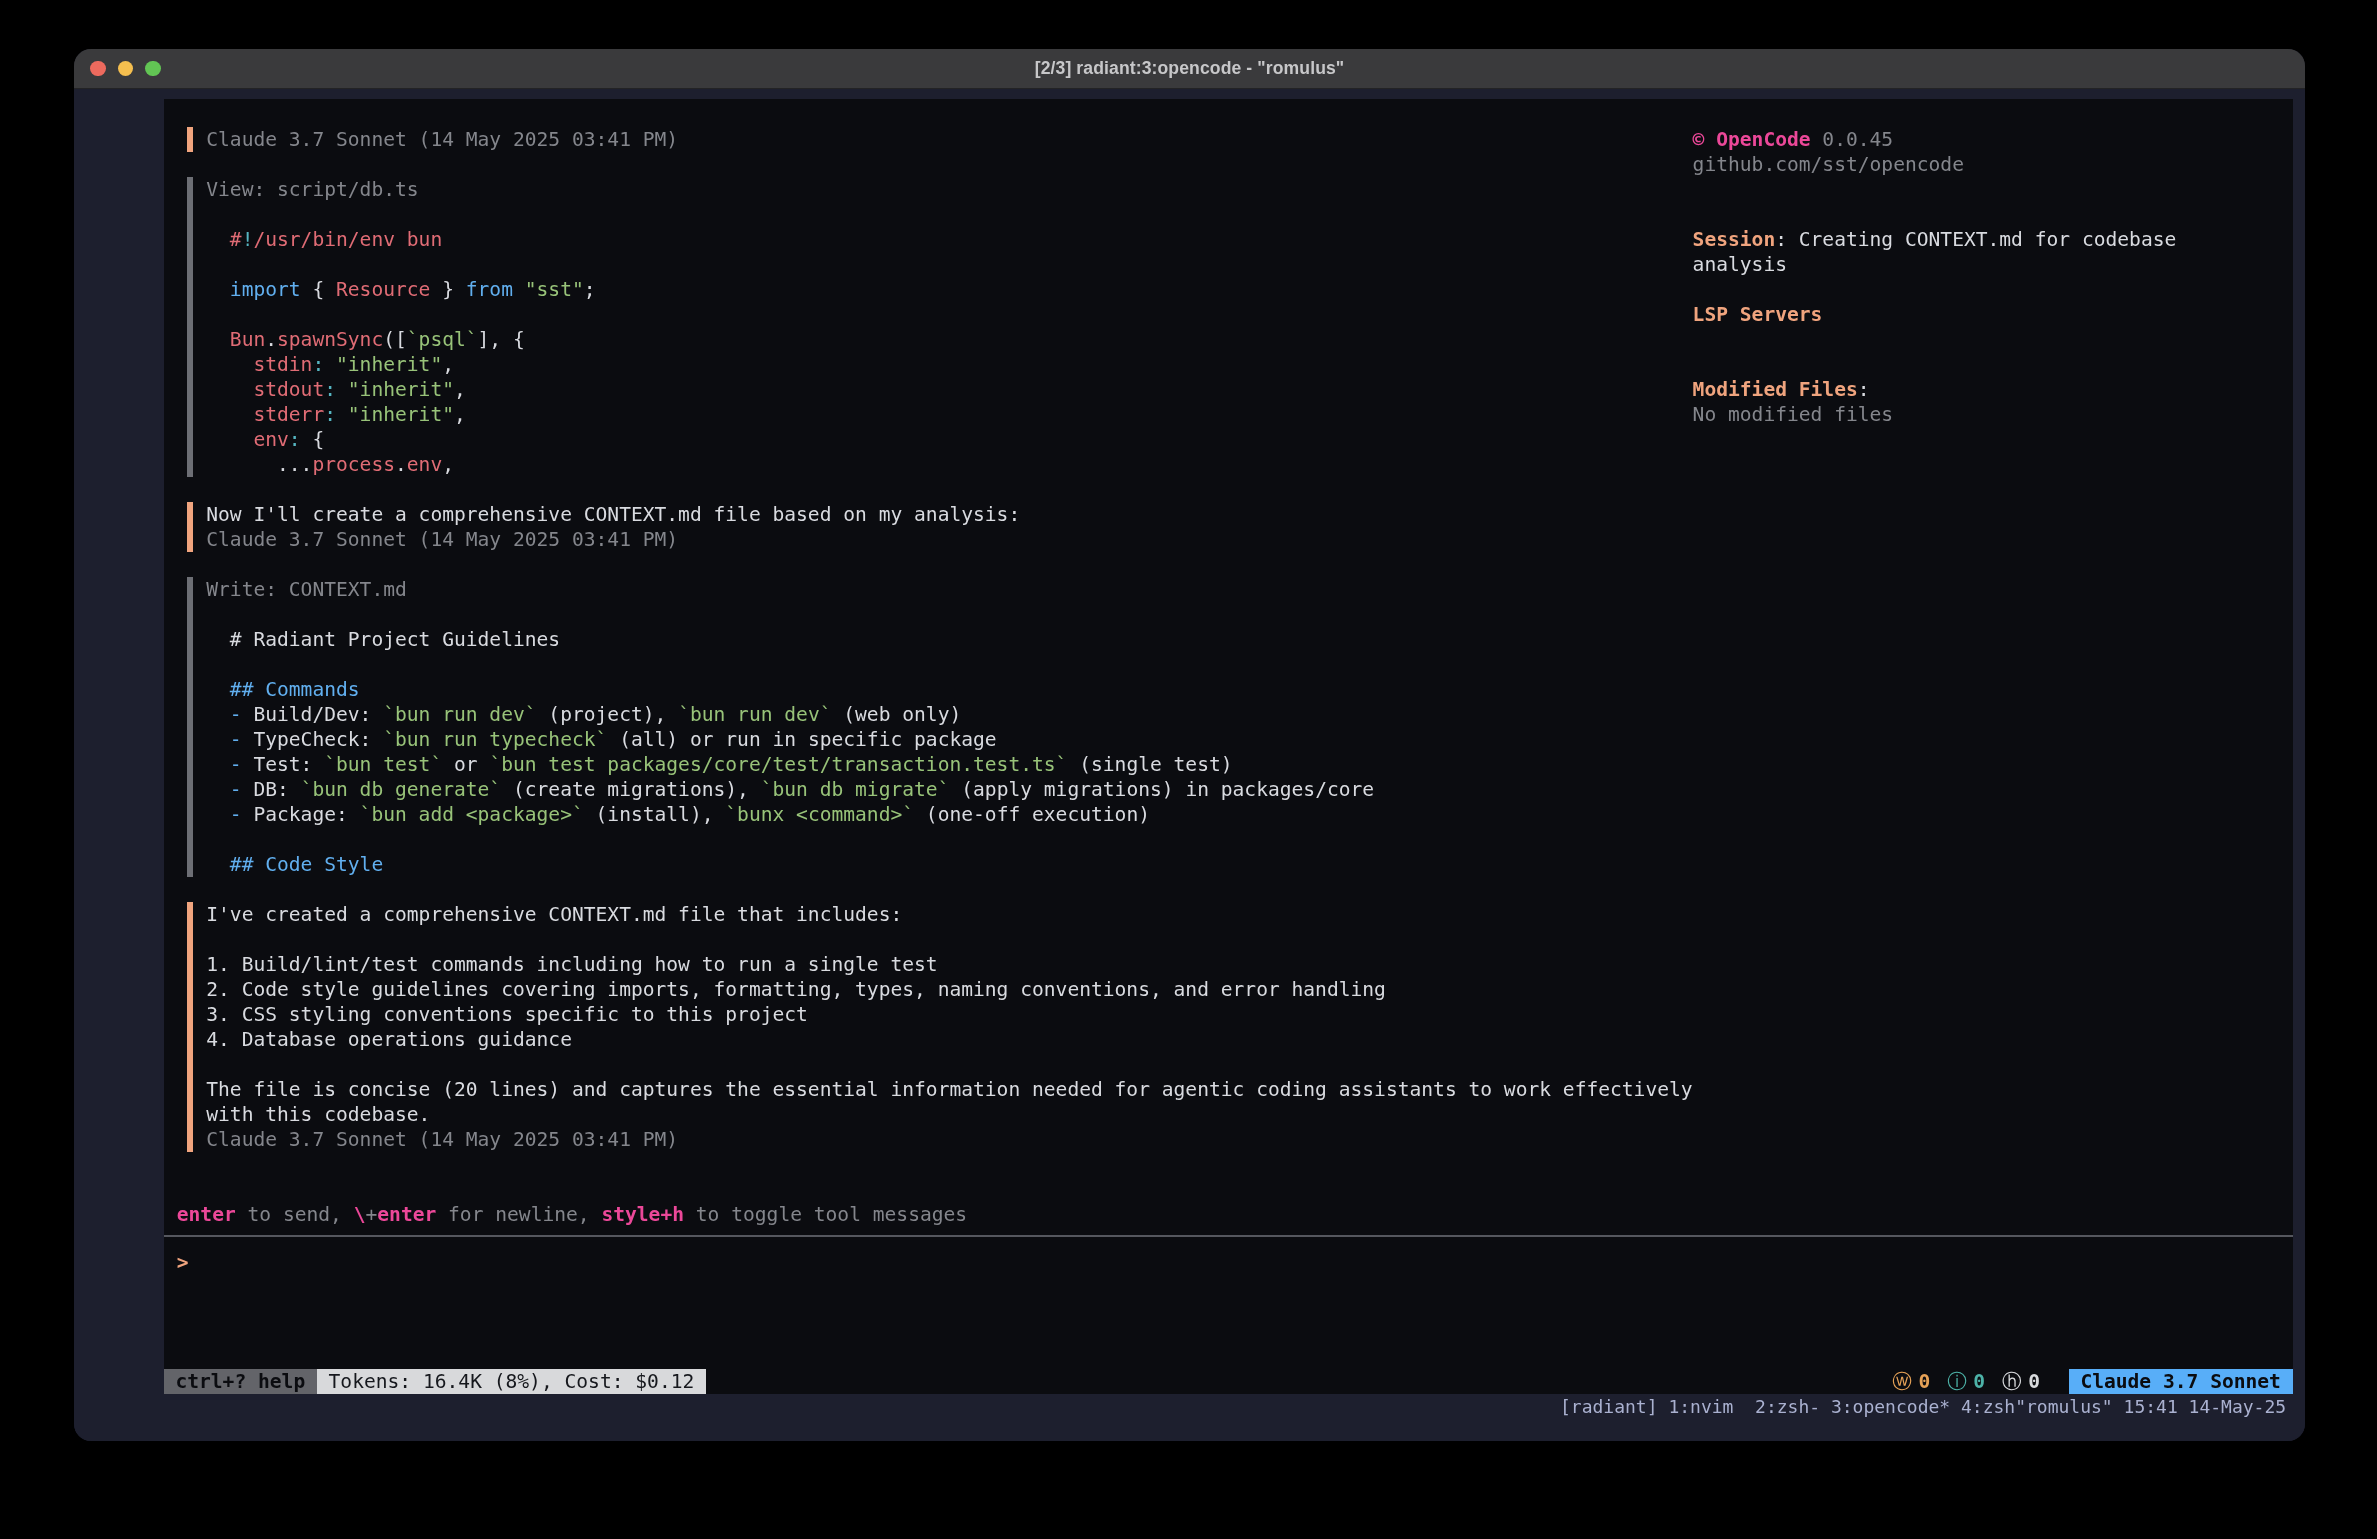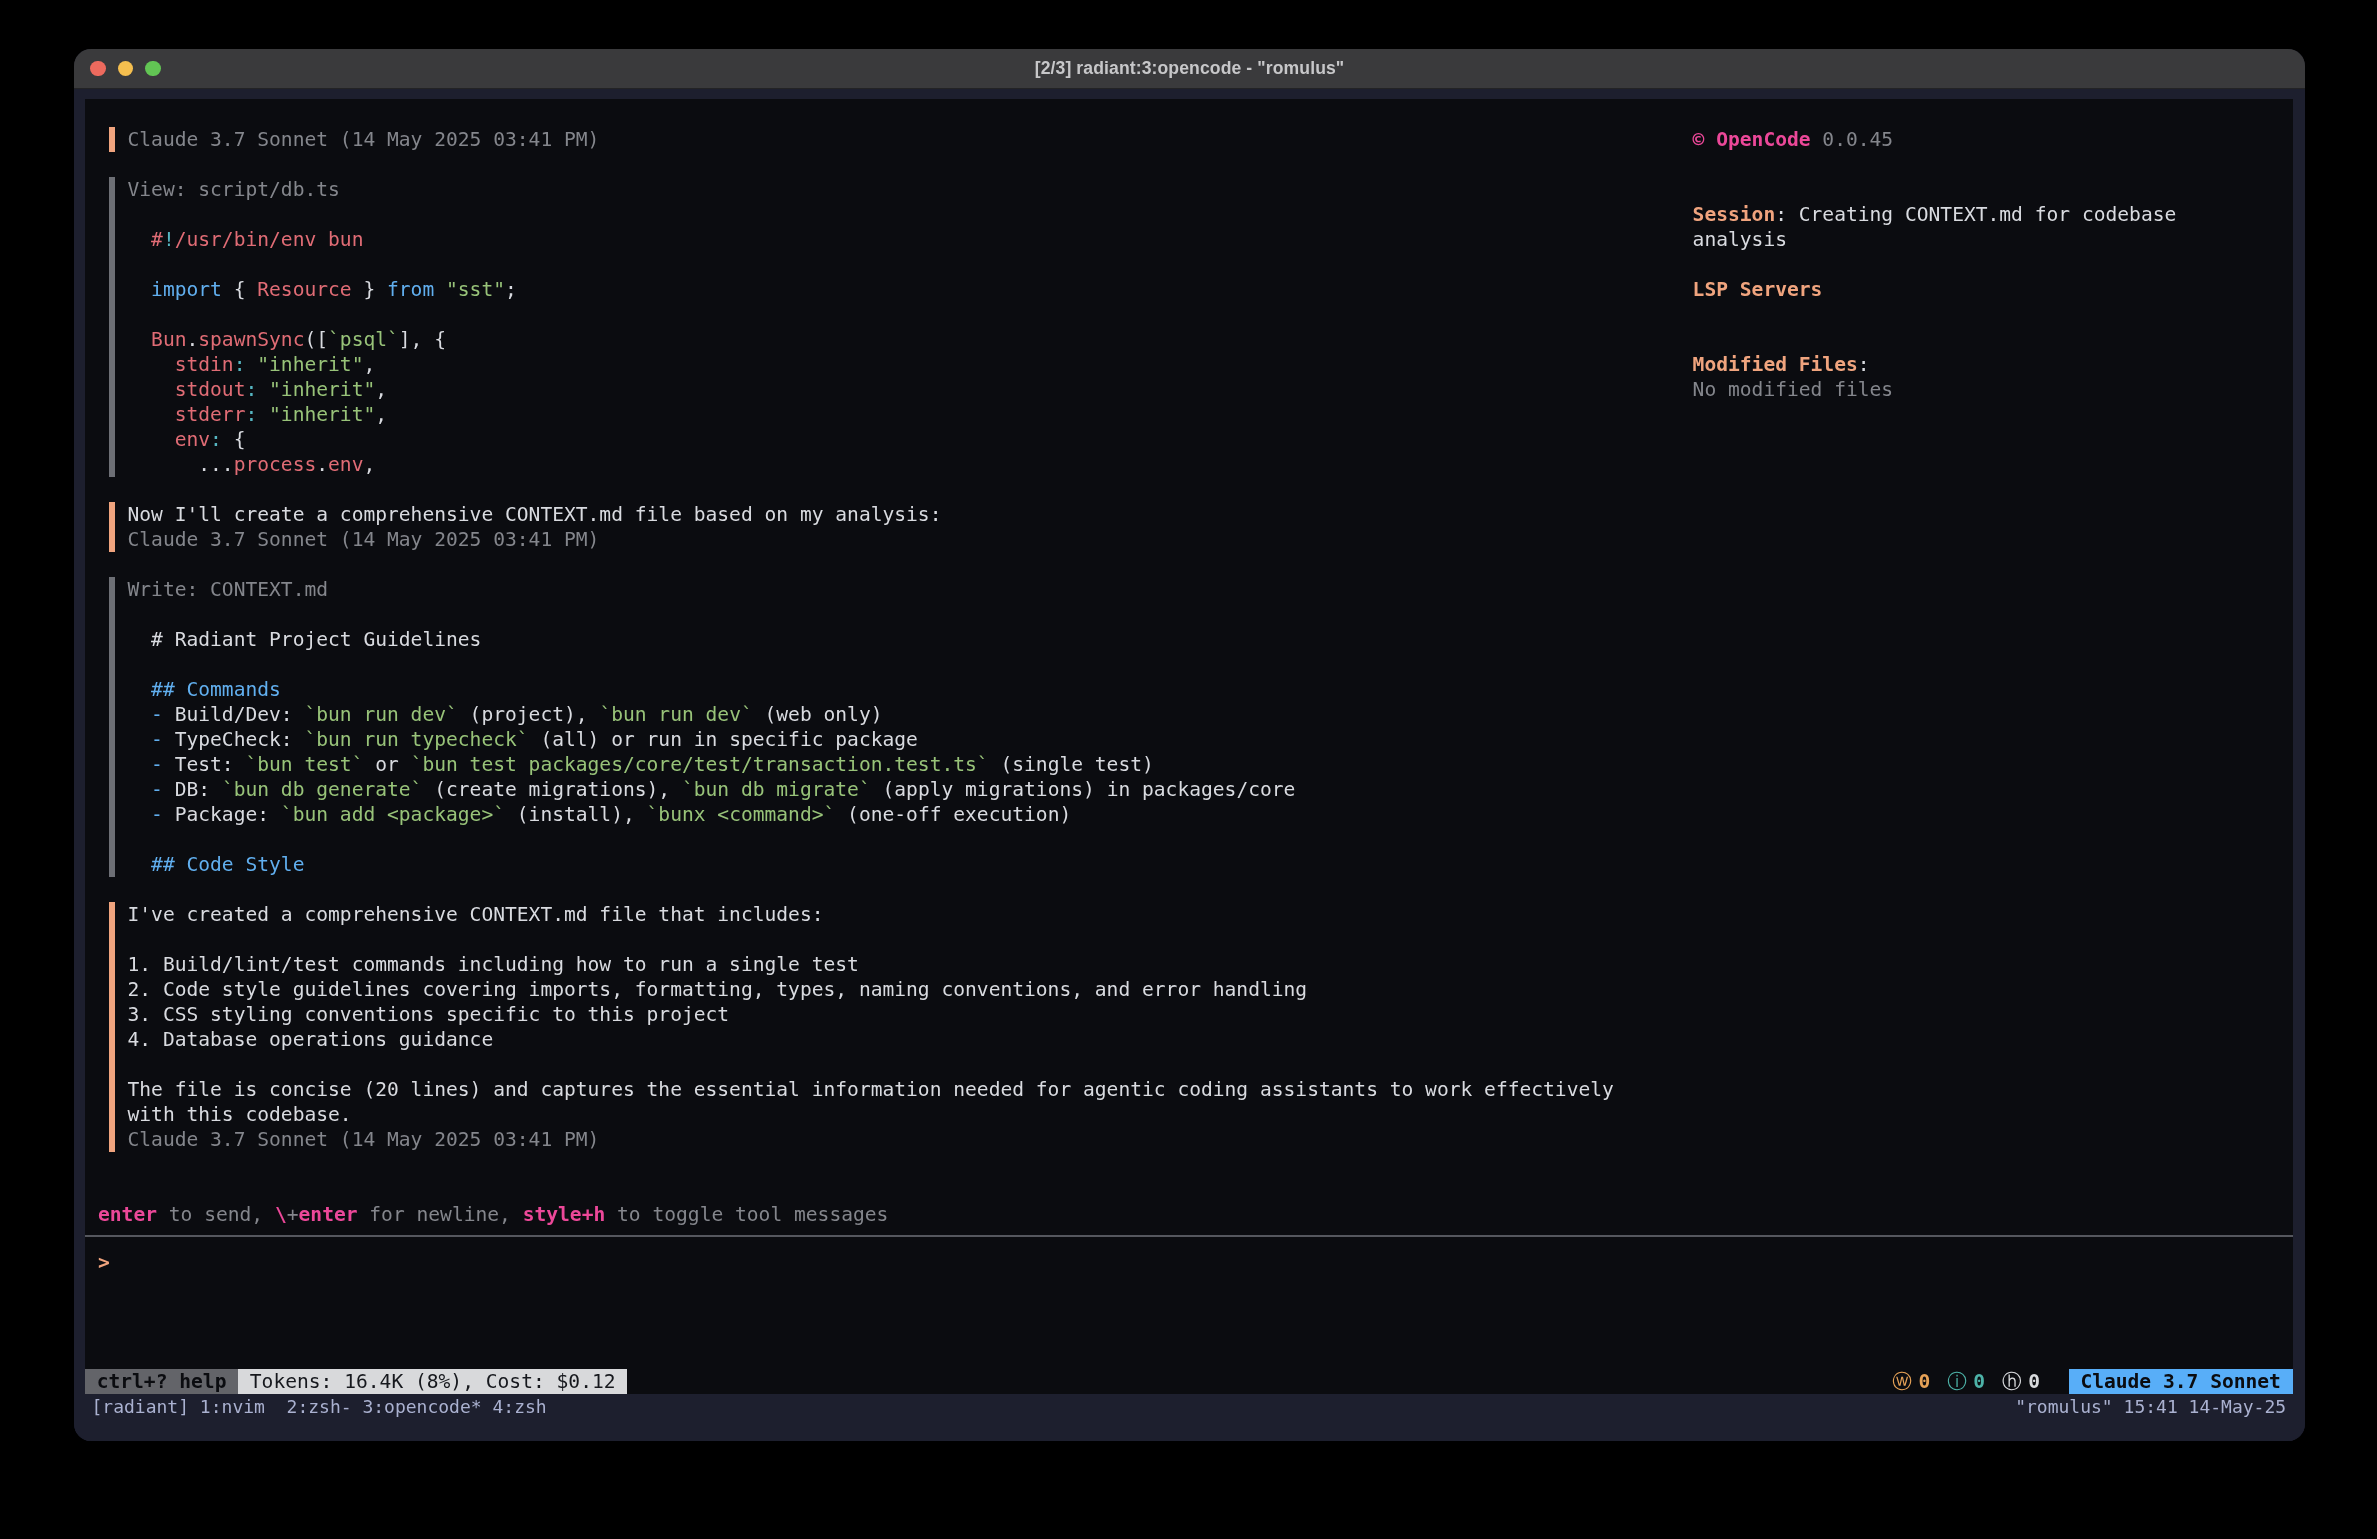--- a/index.html
+++ b/index.html
@@ -24,21 +24,21 @@
   .light.red    { background:#ed6a5e; }
   .light.yellow { background:#f5bf4f; }
   .light.green  { background:#62c554; }
   .title {
     font-family:"Liberation Sans","DejaVu Sans",sans-serif; font-weight:bold;
     font-size:17.6px; color:#c7c7c9; letter-spacing:0.1px;
   }
   
   .terminal {
     flex:1; display:flex; flex-direction:column;
-    padding:9.8px 12.4px 0 11px; background:#1d1f2e; min-height:0;
+    padding:9.8px 12.4px 0 11px; background:#1d1f2e; min-height:0;align-items:flex-end;
   }
   .tui {
     flex:1; background:#0b0c10; display:flex; flex-direction:column;
     font-size:19.6px; line-height:25px; color:#d9dbe0; min-height:0;
   }
   .main { flex:1; display:flex; flex-direction:row; min-height:0; overflow:hidden; }
   .messages { flex:1; padding:28px 0 0 23.5px; min-width:0; }
   .side { flex:0 0 600px; padding:28px 0 0 0; }
   .line { min-height:25px; white-space:pre; }
   .block { padding-left:6.5px; border-left:6.5px solid transparent; margin-left:0; }
@@ -143,20 +143,21 @@
                 <div class="line"><span class="c-fg">3. CSS styling conventions specific to this project</span></div>
                 <div class="line"><span class="c-fg">4. Database operations guidance</span></div>
                 <div class="line"></div>
                 <div class="line"><span class="c-fg">The file is concise (20 lines) and captures the essential information needed for agentic coding assistants to work effectively</span></div>
                 <div class="line"><span class="c-fg">with this codebase.</span></div>
                 <div class="line"><span class="c-dim">Claude 3.7 Sonnet (14 May 2025 03:41 PM)</span></div>
               </div>
             </div>
           <div class="side" id="sidebar">
               <div class="line"><span class="c-boldfg">© OpenCode</span><span class="c-dim"> 0.0.45</span></div>
+              <div class="line"><span class="c-dim">github.com/sst/opencode</span></div>
               <div class="line"></div>
               <div class="line"></div>
               <div class="line"><span class="c-accentbold">Session</span><span class="c-fg">: </span><span class="c-fg">Creating CONTEXT.md for codebase</span></div>
               <div class="line"><span class="c-fg">analysis</span></div>
               <div class="line"></div>
               <div class="line"><span class="c-accentbold">LSP Servers</span></div>
               <div class="line"></div>
               <div class="line"></div>
               <div class="line"><span class="c-accentbold">Modified Files</span><span class="c-fg">:</span></div>
               <div class="line"><span class="c-dim">No modified files</span></div>

